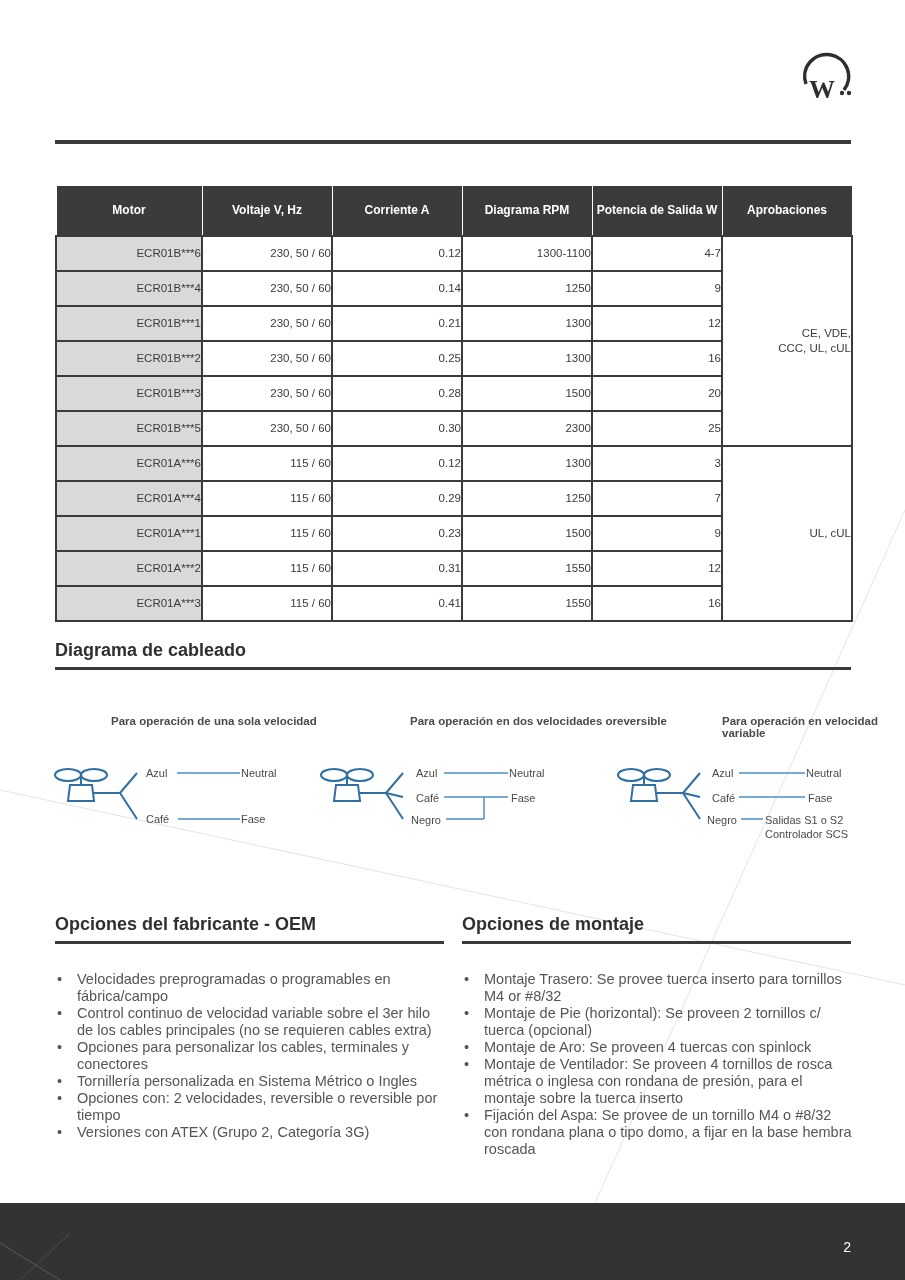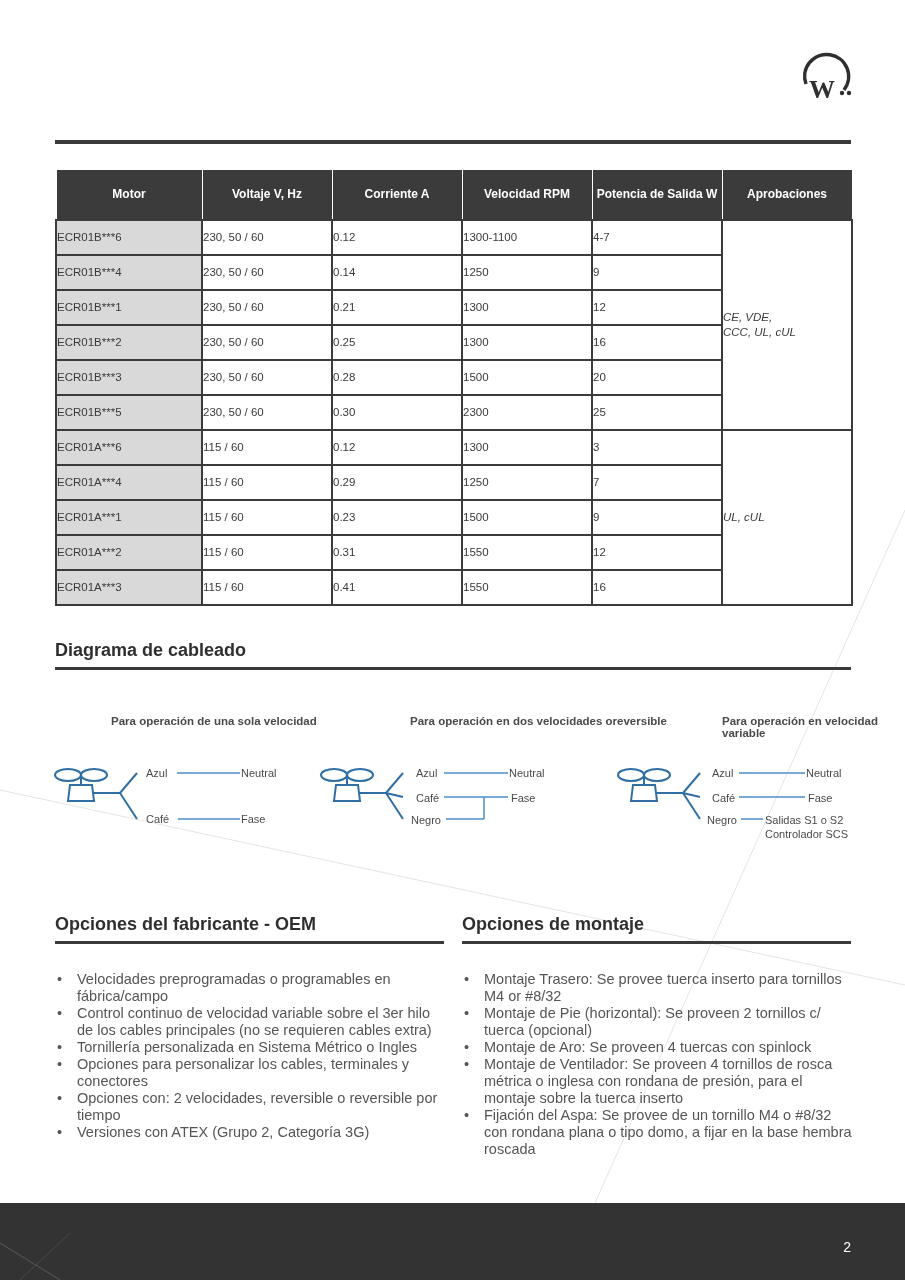--- a/index.html
+++ b/index.html
@@ -5,25 +5,25 @@
   * { box-sizing: border-box; margin: 0; padding: 0; }
   html, body { width: 905px; height: 1280px; background: #ffffff; overflow: hidden; }
   body { position: relative; font-family: "Liberation Sans", sans-serif; color: #3a3a3a; }
 
   .bg-lines { position: absolute; left: 0; top: 0; width: 905px; height: 1280px; pointer-events: none; }
 
   .logo { position: absolute; left: 798px; top: 50px; width: 56px; height: 56px; }
 
   .top-rule { position: absolute; left: 55px; top: 140px; width: 796px; height: 4px; background: #3a3a3a; }
 
-  table.spec { position: absolute; left: 55px; top: 169px; width: 796px; border-collapse: collapse; table-layout: fixed; font-size: 11.5px; }
+  table.spec { position: absolute; left: 55px; top: 185px; width: 796px; border-collapse: collapse; table-layout: fixed; font-size: 11.5px; }
   table.spec th { background: #3b3b3b; color: #ffffff; font-weight: bold; height: 50px; border: 1.5px solid #ffffff; font-size: 12px; line-height: 14px; padding: 0 4px; }
-  table.spec td { height: 35px; text-align: left; border: 2px solid #3b3b3b; color: #3a3a3a; }
+  table.spec td { height: 35px; text-align: right; border: 2px solid #3b3b3b; color: #3a3a3a; }
   table.spec td.motor { background: #d9d9d9; font-weight: normal; }
-  table.spec td.approvals { vertical-align: middle; line-height: 15px; font-style: italic; }
+  table.spec td.approvals { vertical-align: middle; line-height: 15px; }
   table.spec col.c1 { width: 146px; }
   table.spec col.c2 { width: 130px; }
   table.spec col.c3 { width: 130px; }
   table.spec col.c4 { width: 130px; }
   table.spec col.c5 { width: 130px; }
   table.spec col.c6 { width: 130px; }
 
   .section-title { position: absolute; font-size: 18px; font-weight: bold; color: #2f2f2f; }
   .section-rule { position: absolute; height: 3px; background: #3a3a3a; }
 
@@ -63,21 +63,21 @@
       <col class="c3">
       <col class="c4">
       <col class="c5">
       <col class="c6">
   </colgroup>
   <thead>
     <tr>
       <th>Motor</th>
       <th>Voltaje V, Hz</th>
       <th>Corriente A</th>
-      <th>Velocidad RPM</th>
+      <th>Diagrama RPM</th>
       <th>Potencia de Salida W</th>
       <th>Aprobaciones</th>
     </tr>
   </thead>
   <tbody id="spec-body">
       <tr>
         <td class="motor">ECR01B***6</td>
         <td>230, 50 / 60</td>
         <td>0.12</td>
         <td>1300-1100</td>
@@ -238,22 +238,22 @@
   <span class="wire-label" style="left:92px; top:59px;">Negro</span>
   <span class="wire-label" style="left:150px; top:59px;">Salidas S1 o S2</span>
   <span class="wire-label" style="left:150px; top:73px;">Controlador SCS</span>
 </div>
 
 <div class="section-title" style="left:55px; top:914px;">Opciones del fabricante - OEM</div>
 <div class="section-rule" style="left:55px; top:941px; width:389px;"></div>
 <ul class="bullets" id="oem-list" style="left:55px; top:971px; width:395px;">
     <li>Velocidades preprogramadas o programables en fábrica/campo</li>
     <li>Control continuo de velocidad variable sobre el 3er hilo de los cables principales (no se requieren cables extra)</li>
+    <li>Opciones para personalizar los cables, terminales y conectores</li>
     <li>Tornillería personalizada en Sistema Métrico o Ingles</li>
-    <li>Opciones para personalizar los cables, terminales y conectores</li>
     <li>Opciones con: 2 velocidades, reversible o reversible por tiempo</li>
     <li>Versiones con ATEX (Grupo 2, Categoría 3G)</li>
   </ul>
 
 <div class="section-title" style="left:462px; top:914px;">Opciones de montaje</div>
 <div class="section-rule" style="left:462px; top:941px; width:389px;"></div>
 <ul class="bullets" id="mount-list" style="left:462px; top:971px; width:395px;">
     <li>Montaje Trasero: Se provee tuerca inserto para tornillos M4 or #8/32</li>
     <li>Montaje de Pie (horizontal): Se proveen 2 tornillos c/ tuerca (opcional)</li>
     <li>Montaje de Aro: Se proveen 4 tuercas con spinlock</li>

